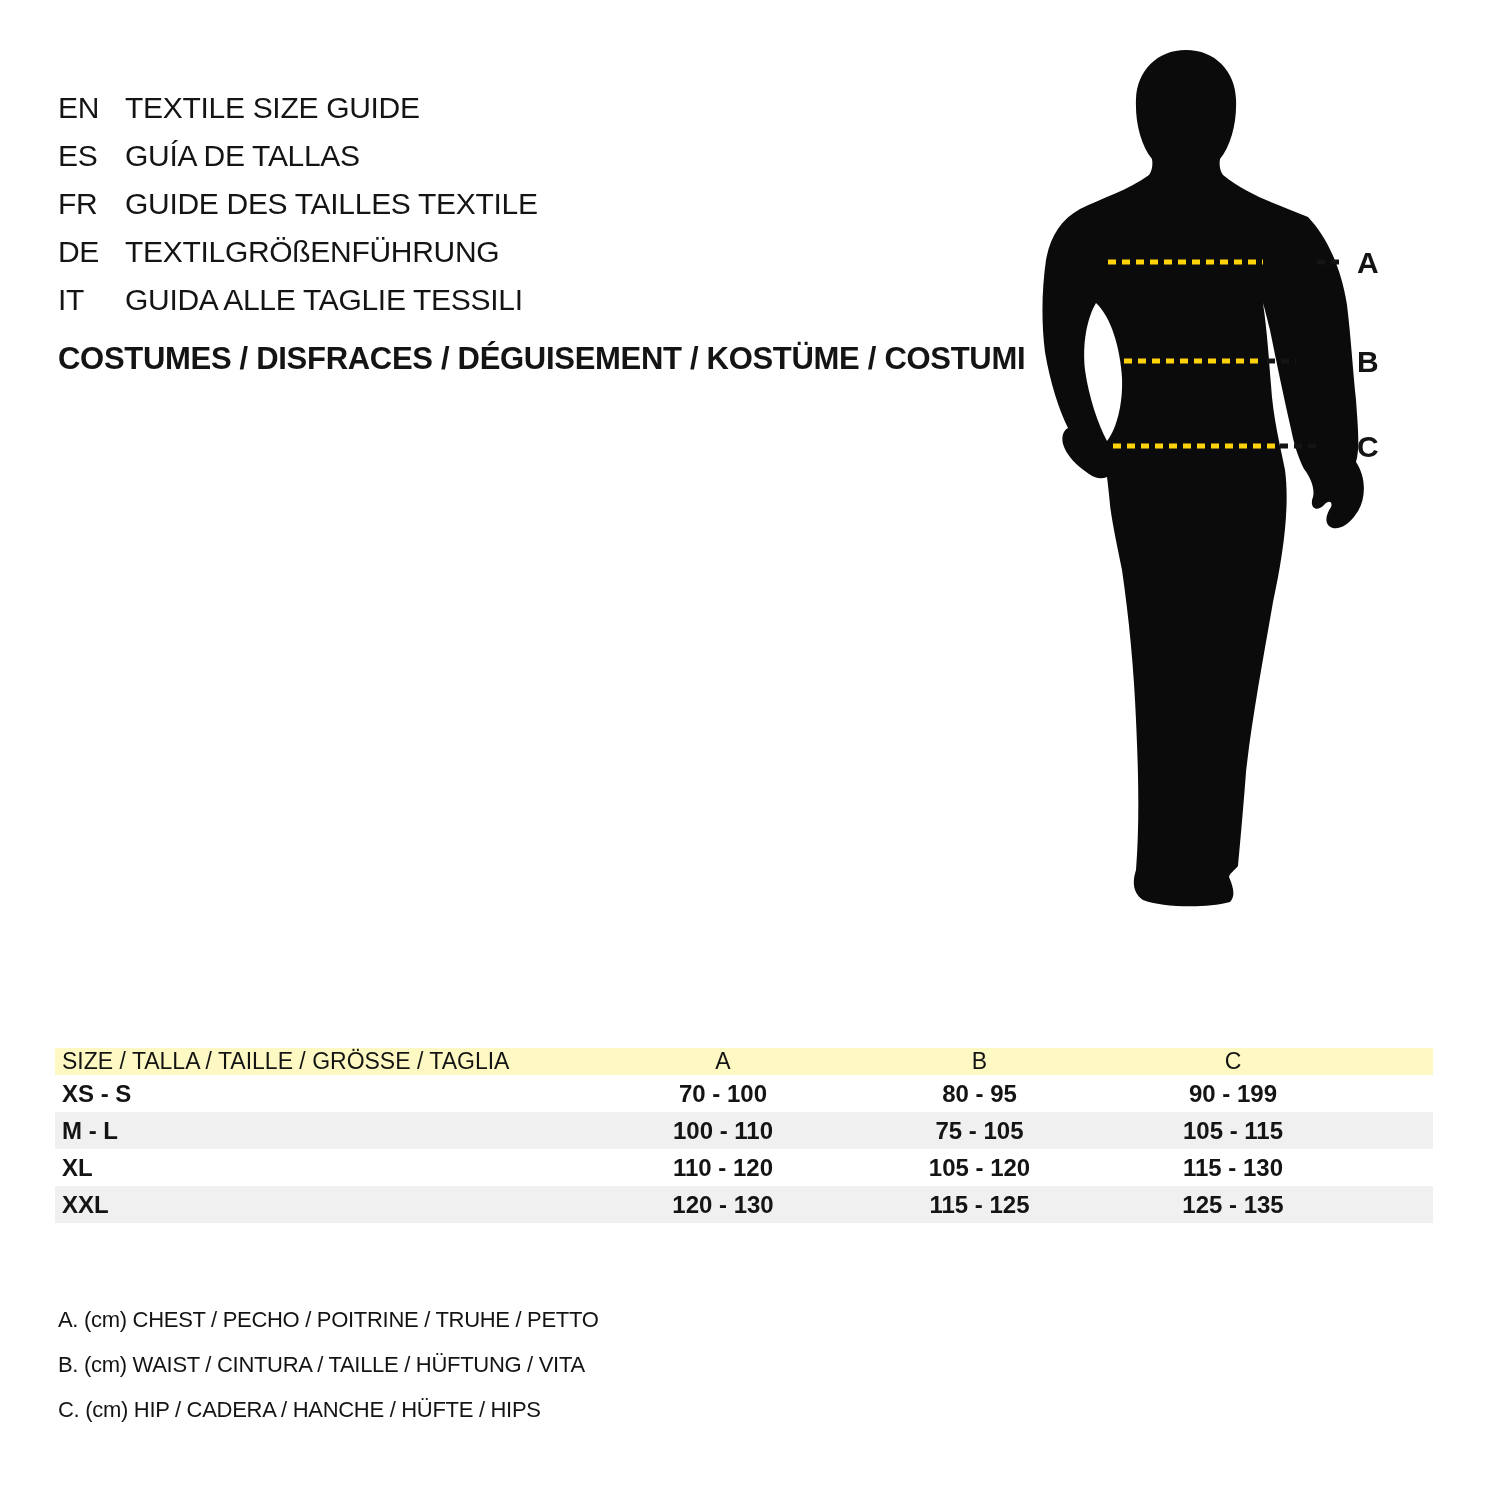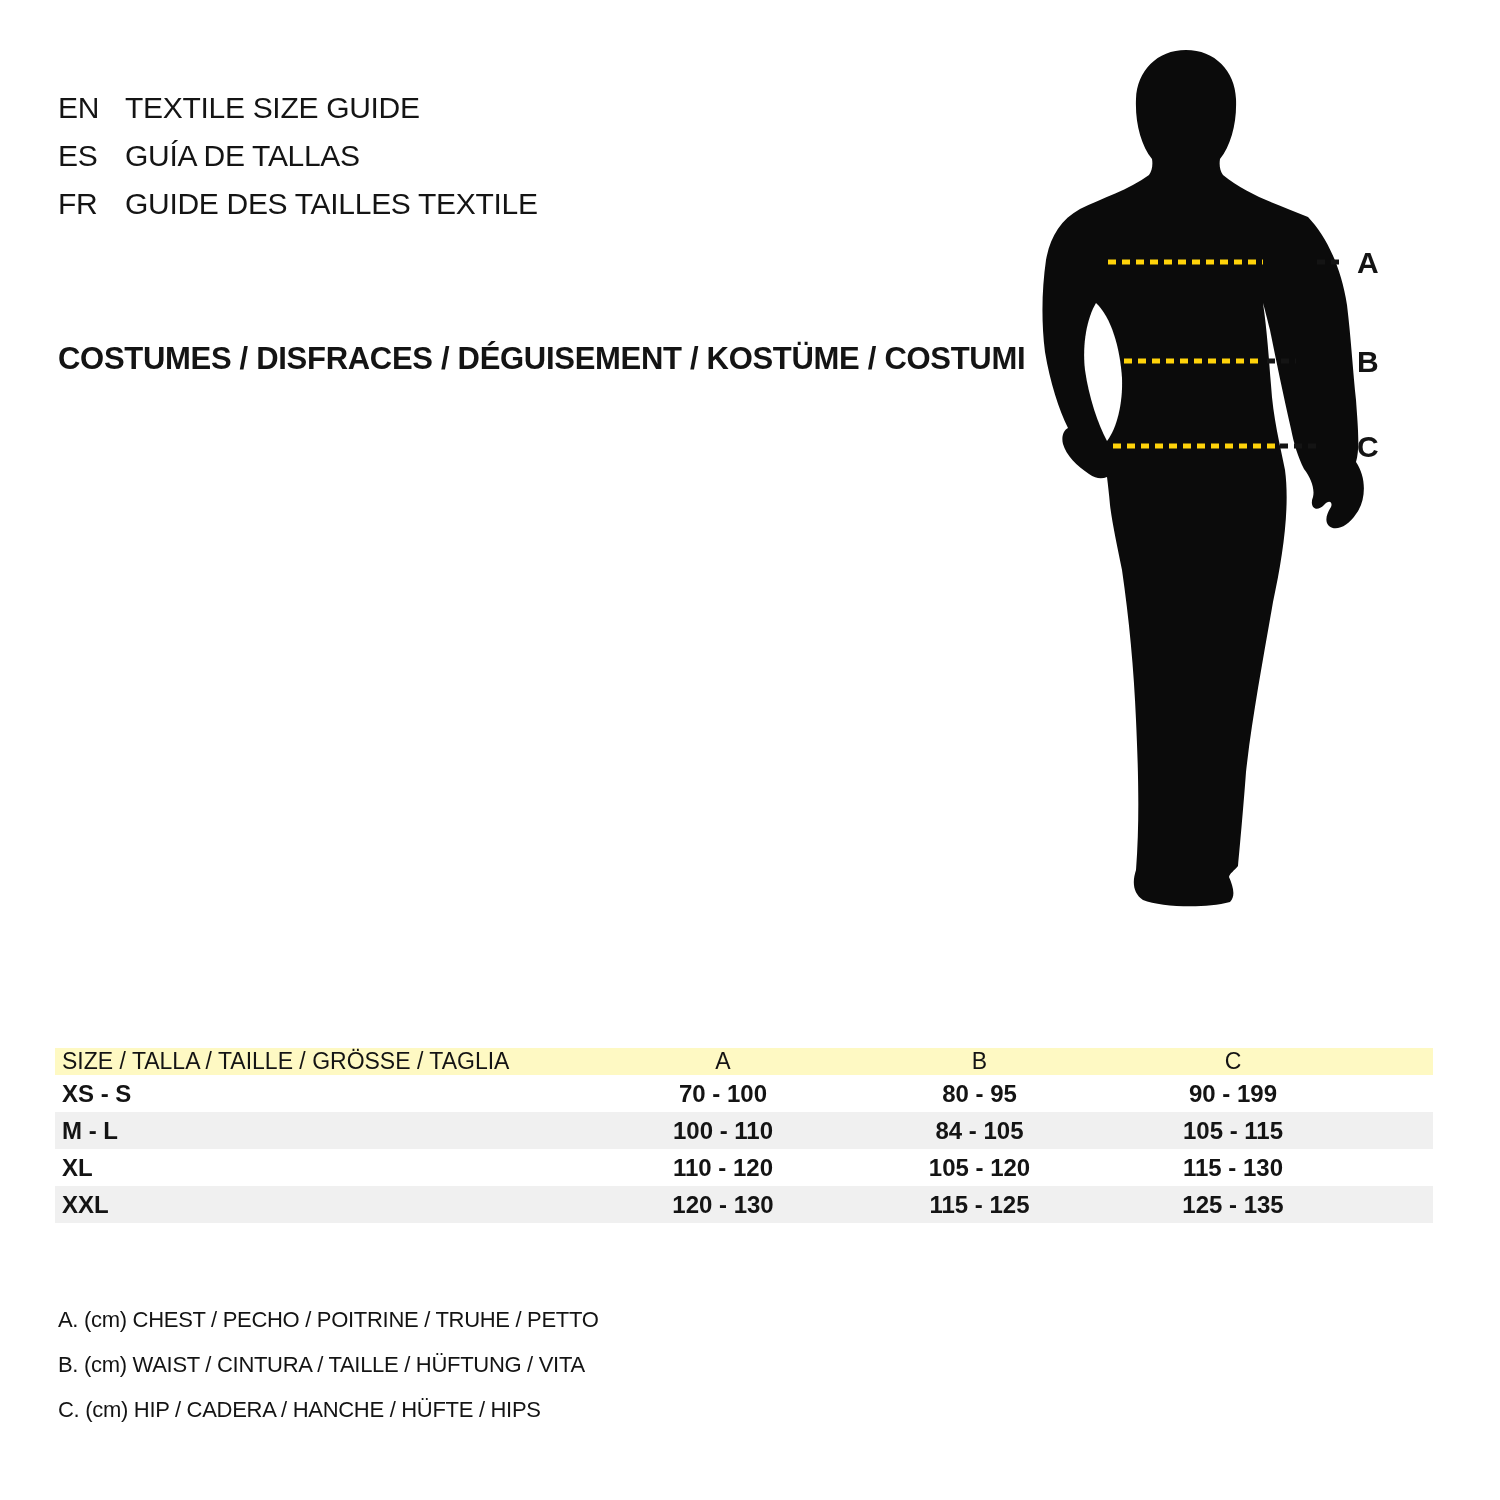--- a/index.html
+++ b/index.html
@@ -29,20 +29,22 @@
 </style>
 </head>
 <body>
 
 <div class="canvas">
 
   <div class="langs">
     <div><span class="lang-code">EN</span><span>TEXTILE SIZE GUIDE</span></div>
     <div><span class="lang-code">ES</span><span>GUÍA DE TALLAS</span></div>
     <div><span class="lang-code">FR</span><span>GUIDE DES TAILLES TEXTILE</span></div>
+    <div><span class="lang-code">DE</span><span>TEXTILGRÖßENFÜHRUNG</span></div>
+    <div><span class="lang-code">IT</span><span>GUIDA ALLE TAGLIE TESSILI</span></div>
   </div>
 
   <div class="costumes">COSTUMES / DISFRACES / DÉGUISEMENT / KOSTÜME / COSTUMI</div>
 
   <svg class="figure-svg" viewBox="1000 30 420 910" xmlns="http://www.w3.org/2000/svg" aria-hidden="true">
 
     <path fill="#0b0b0b" d="
       M 1186,50
       C 1215,50 1235,71 1236,99
       C 1237,123 1231,145 1220,159
@@ -125,21 +127,21 @@
     <tbody>
       <tr>
         <td class="left">XS - S</td>
         <td class="mid">70 - 100</td>
         <td class="mid">80 - 95</td>
         <td class="last">90 - 199</td>
       </tr>
       <tr>
         <td class="left">M - L</td>
         <td class="mid">100 - 110</td>
-        <td class="mid">84 - 105</td>
+        <td class="mid">75 - 105</td>
         <td class="last">105 - 115</td>
       </tr>
       <tr>
         <td class="left">XL</td>
         <td class="mid">110 - 120</td>
         <td class="mid">105 - 120</td>
         <td class="last">115 - 130</td>
       </tr>
       <tr>
         <td class="left">XXL</td>

